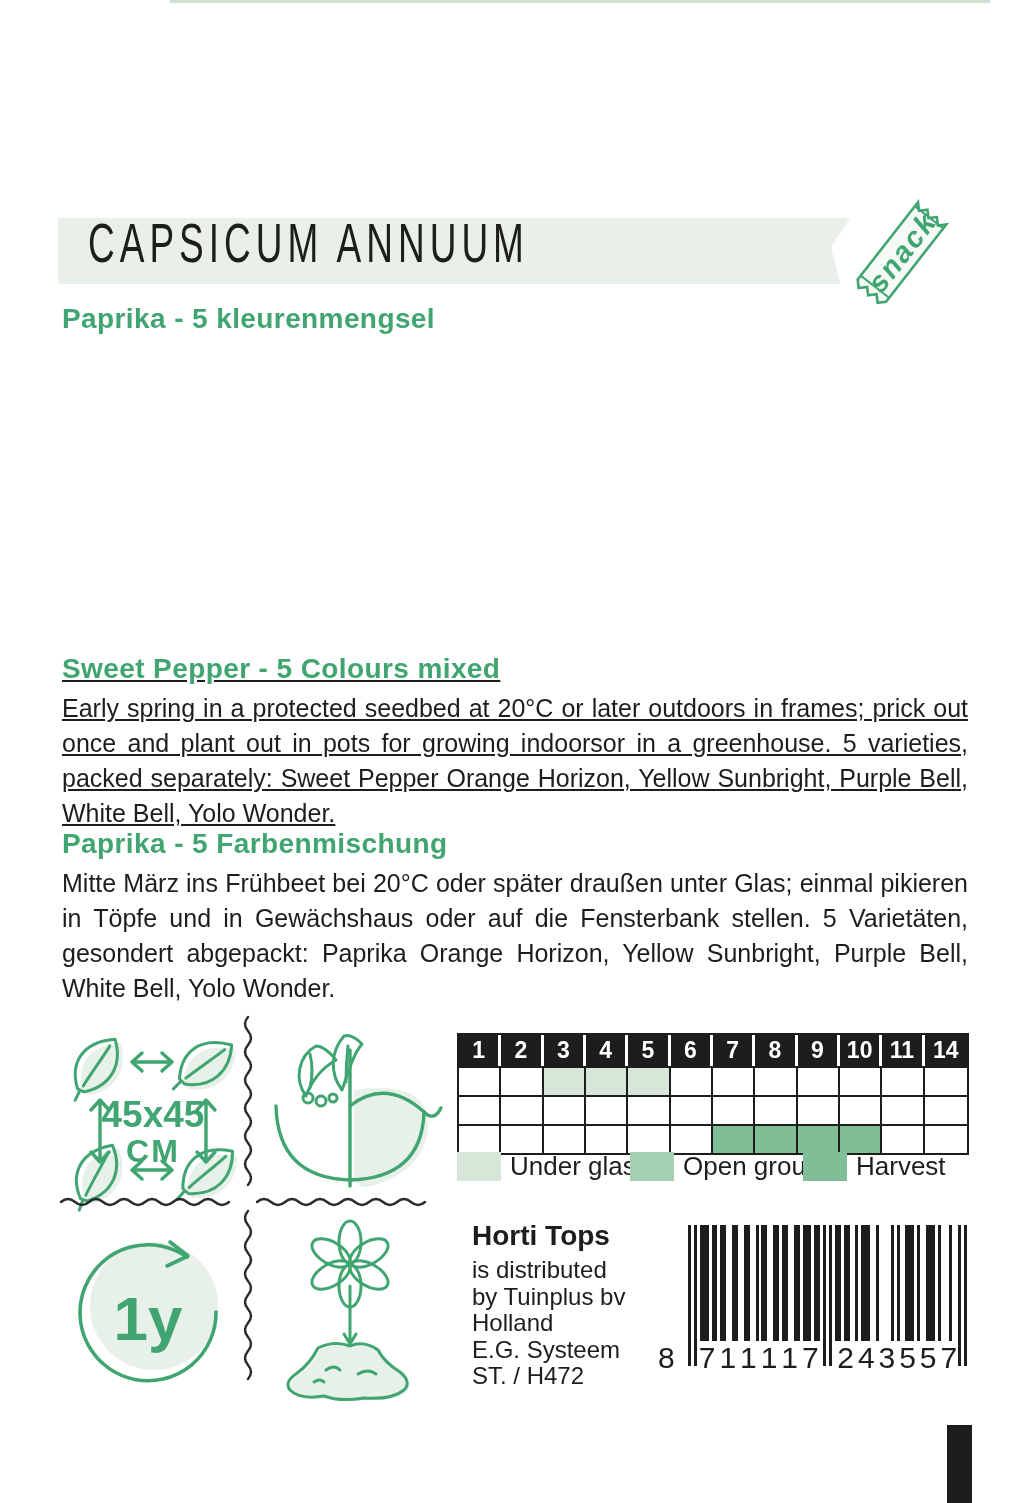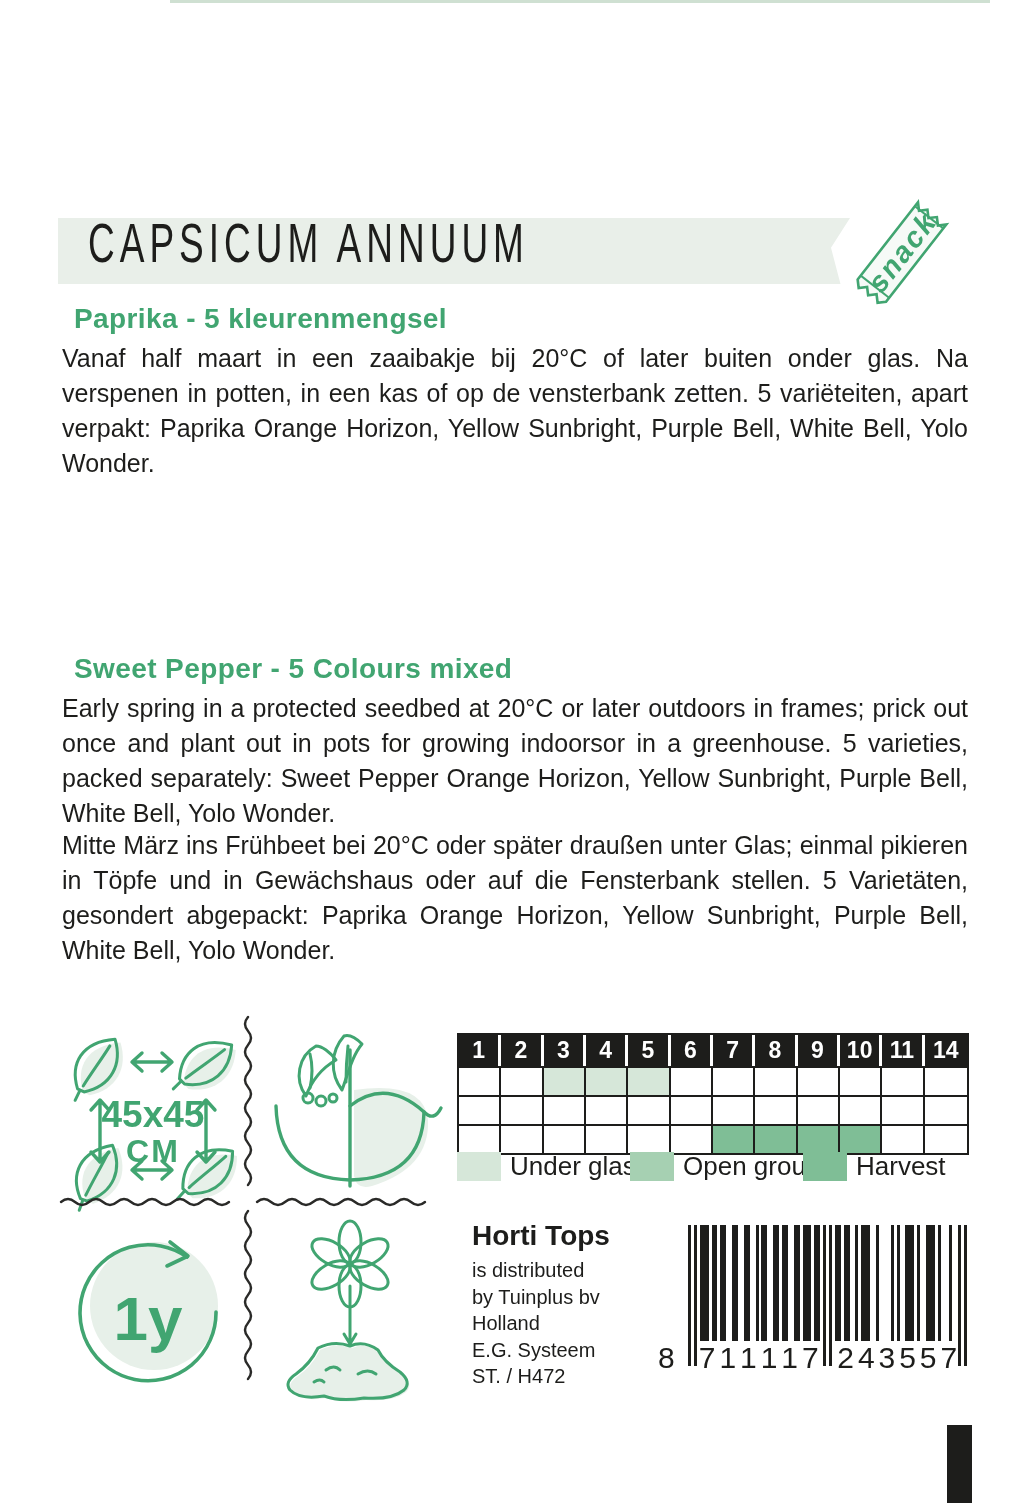--- a/index.html
+++ b/index.html
@@ -14,41 +14,41 @@
   .title{position:absolute;left:30px;bottom:9px;margin:0;font-size:37px;font-weight:500;letter-spacing:5px;
          transform:scaleY(1.5);transform-origin:left bottom;color:var(--ink,#1d1d1b);white-space:nowrap;}
 
   svg{position:absolute;overflow:visible;}
   .stroke-g{stroke:var(--green,#41a571);fill:none;stroke-linecap:round;stroke-linejoin:round;}
   .fill-l{fill:var(--icon-fill,#e7f0e9);stroke:none;}
   .txt-g{fill:var(--green,#41a571);font-family:"Liberation Sans",sans-serif;font-weight:bold;}
   .wavy{stroke:#2a2a28;stroke-width:2.4;fill:none;stroke-linecap:round;}
 
   .section{position:absolute;left:62px;width:906px;}
-  .section h2{margin:0 0 6px 12px;font-size:28px;font-weight:bold;letter-spacing:.4px;color:var(--green,#41a571);}
+  .section h2{margin:0 0 6px 0;font-size:28px;font-weight:bold;letter-spacing:.4px;color:var(--green,#41a571);}
   .section p{margin:0;font-size:25px;line-height:35px;text-align:justify;color:var(--ink,#1d1d1b);}
-  #sec-nl{top:303px;} #sec-fr{top:478px;} #sec-en{top:653px;} #sec-de{top:828px;}
+  #sec-nl{top:303px;} #sec-fr{top:478px;} #sec-en{top:653px;text-decoration:underline;} #sec-de{top:828px;}
 
   .cal{position:absolute;left:457px;top:1033px;width:512px;border:2px solid var(--ink,#1d1d1b);background:#fff;}
   .cal-head{display:grid;grid-template-columns:repeat(12,1fr);background:var(--ink,#1d1d1b);}
   .cal-head div{height:31px;display:flex;align-items:center;justify-content:center;color:#fff;
                 font-weight:bold;font-size:23px;border-right:3px solid #fff;}
   .cal-head div:last-child{border-right:none;}
   .cal-row{display:grid;grid-template-columns:repeat(12,1fr);}
   .cal-row div{height:29px;border-top:2px solid var(--ink,#1d1d1b);border-right:2px solid var(--ink,#1d1d1b);}
   .cal-row div:last-child{border-right:none;}
 
   .legend{position:absolute;top:1151px;display:flex;align-items:center;}
   .legend .sw{width:44px;height:29px;flex:none;margin-right:9px;}
   .legend .lb{font-size:26px;white-space:nowrap;}
   #lg0{left:457px;} #lg1{left:630px;} #lg2{left:803px;text-align:right;}
 
   .dist{position:absolute;left:472px;top:1220px;width:220px;}
   .dist .nm{font-size:28px;font-weight:bold;margin:0 0 5px 0;}
-  .dist .ln{font-size:20px;line-height:26.5px;}
+  .dist .ln{font-size:24px;line-height:26.5px;}
 
   .bc{position:absolute;left:688px;top:1225px;width:280px;height:148px;}
   .bc-bars{position:absolute;left:0;top:0;width:100%;height:100%;display:flex;}
   .bc-bars i{flex:0 0 calc(100%/95);}
   .bc-bars i.b{background:var(--ink,#1d1d1b);height:116px;}
   .bc-bars i.b.t{height:141px;}
   .bc-d{position:absolute;bottom:-2px;font-size:30px;color:var(--ink,#1d1d1b);}
   #bcf{left:-30px;}
   .bc-g{display:flex;justify-content:space-around;}
   #bg1{left:calc(100%*3/95);width:calc(100%*42/95);}
@@ -71,29 +71,29 @@
     <g transform="rotate(-52 66 66)">
       <polygon points="17,48 115,48 109,54 115,60 109,66 115,72 109,78 115,84 17,84 11,78 17,72 11,66 17,60 11,54" fill="#f6faf7" stroke="var(--green,#41a571)" stroke-width="2.6"></polygon>
       <line x1="22" y1="48" x2="22" y2="84" stroke="var(--green,#41a571)" stroke-width="2"></line>
       <line x1="110" y1="48" x2="110" y2="84" stroke="var(--green,#41a571)" stroke-width="2"></line>
       <text class="txt-g" x="66" y="76" font-size="29" font-style="italic" letter-spacing="2" text-anchor="middle">snack</text>
     </g>
   </svg>
 
   <section class="section" id="sec-nl">
     <h2>Paprika - 5 kleurenmengsel</h2>
-    <p>Vanaf half maart in een zaaibakje bij 20°C of later buiten onder glas. Na verspenen in potten, in een kas of op de vensterbank zetten. 5 variëteiten, apart verpakt: Paprika Orange Horizon, Yellow Sunbright, Purple Bell, White Bell, Yolo Wonder.</p>
   </section>
   <section class="section" id="sec-fr">
   </section>
   <section class="section" id="sec-en">
     <h2>Sweet Pepper - 5 Colours mixed</h2>
     <p>Early spring in a protected seedbed at 20°C or later outdoors in frames; prick out once and plant out in pots for growing indoorsor in a greenhouse. 5 varieties, packed separately: Sweet Pepper Orange Horizon, Yellow Sunbright, Purple Bell, White Bell, Yolo Wonder.</p>
   </section>
   <section class="section" id="sec-de">
+    <h2>Paprika - 5 Farbenmischung</h2>
     <p>Mitte März ins Frühbeet bei 20°C oder später draußen unter Glas; einmal pikieren in Töpfe und in Gewächshaus oder auf die Fensterbank stellen. 5 Varietäten, gesondert abgepackt: Paprika Orange Horizon, Yellow Sunbright, Purple Bell, White Bell, Yolo Wonder.</p>
   </section>
 
   <svg style="left:60px;top:1022px;" width="184" height="184" viewBox="0 0 184 184">
     <g transform="translate(8,12) rotate(-8 28 28)">
       <path class="fill-l" d="M11 56 C7 30 21 10 55 12 C59 38 45 58 17 60 Z"></path>
       <path class="stroke-g" stroke-width="3" d="M6 52 C2 26 16 6 50 8 C54 34 40 54 12 56 Z M12 50 C22 38 34 26 44 14 M8 54 L2 63"></path>
     </g>
     <g transform="translate(118,10) rotate(12 28 28)">
       <path class="fill-l" d="M11 56 C7 30 21 10 55 12 C59 38 45 58 17 60 Z"></path>

